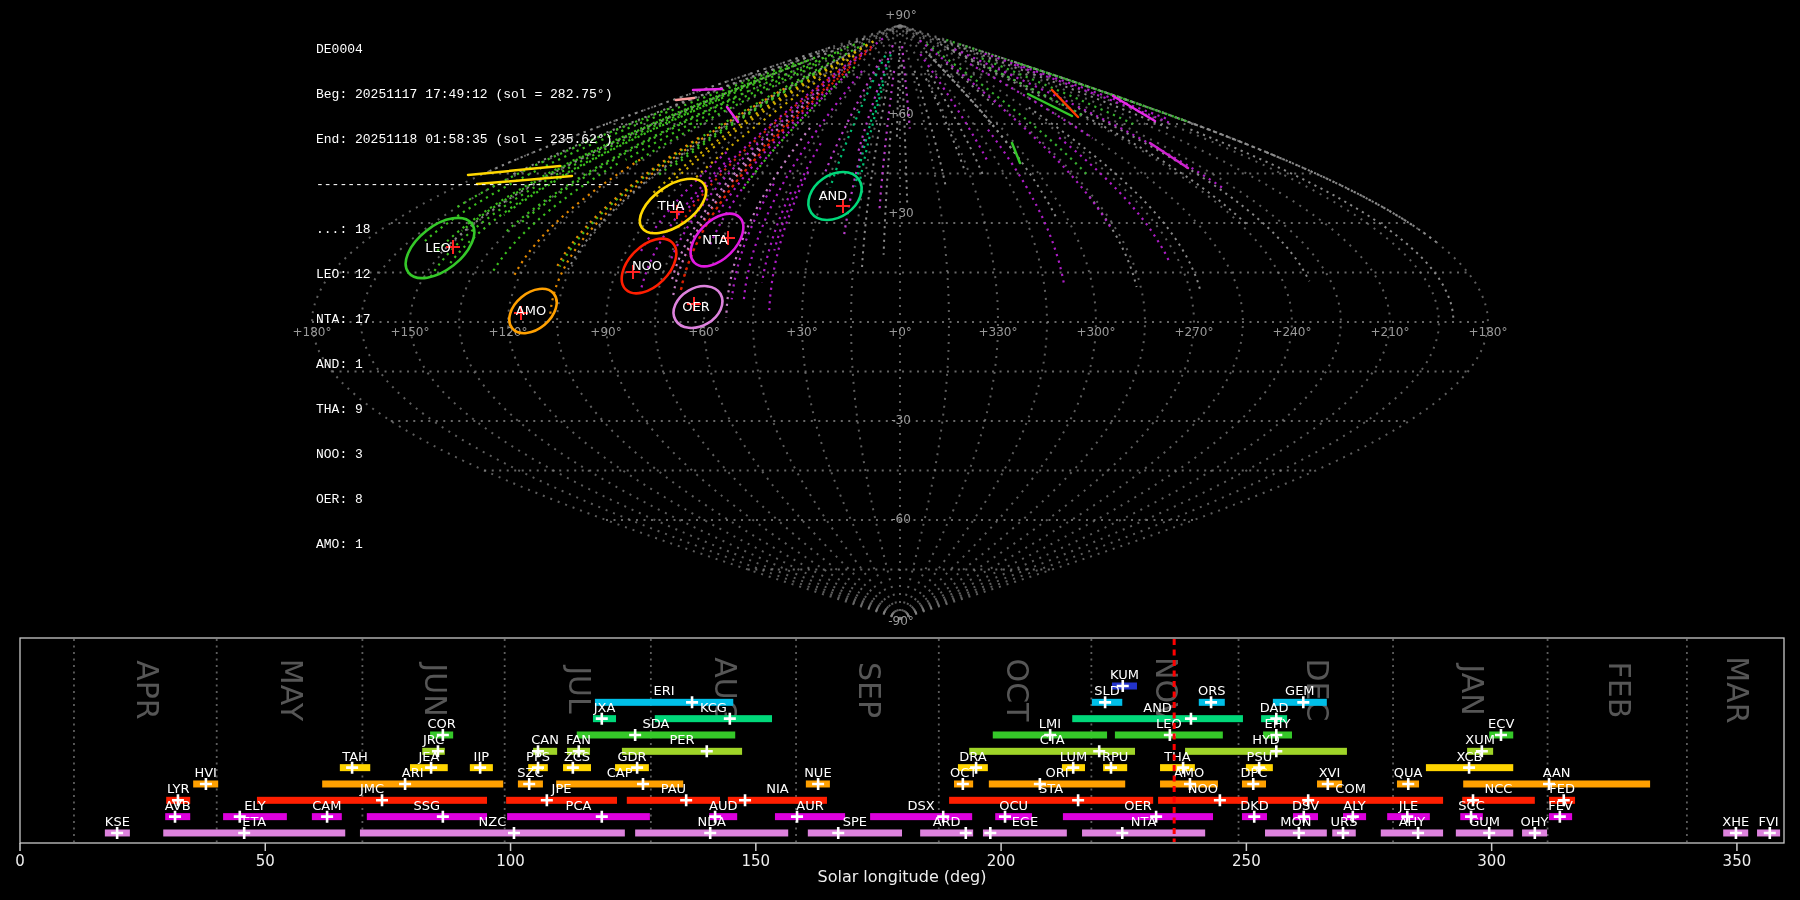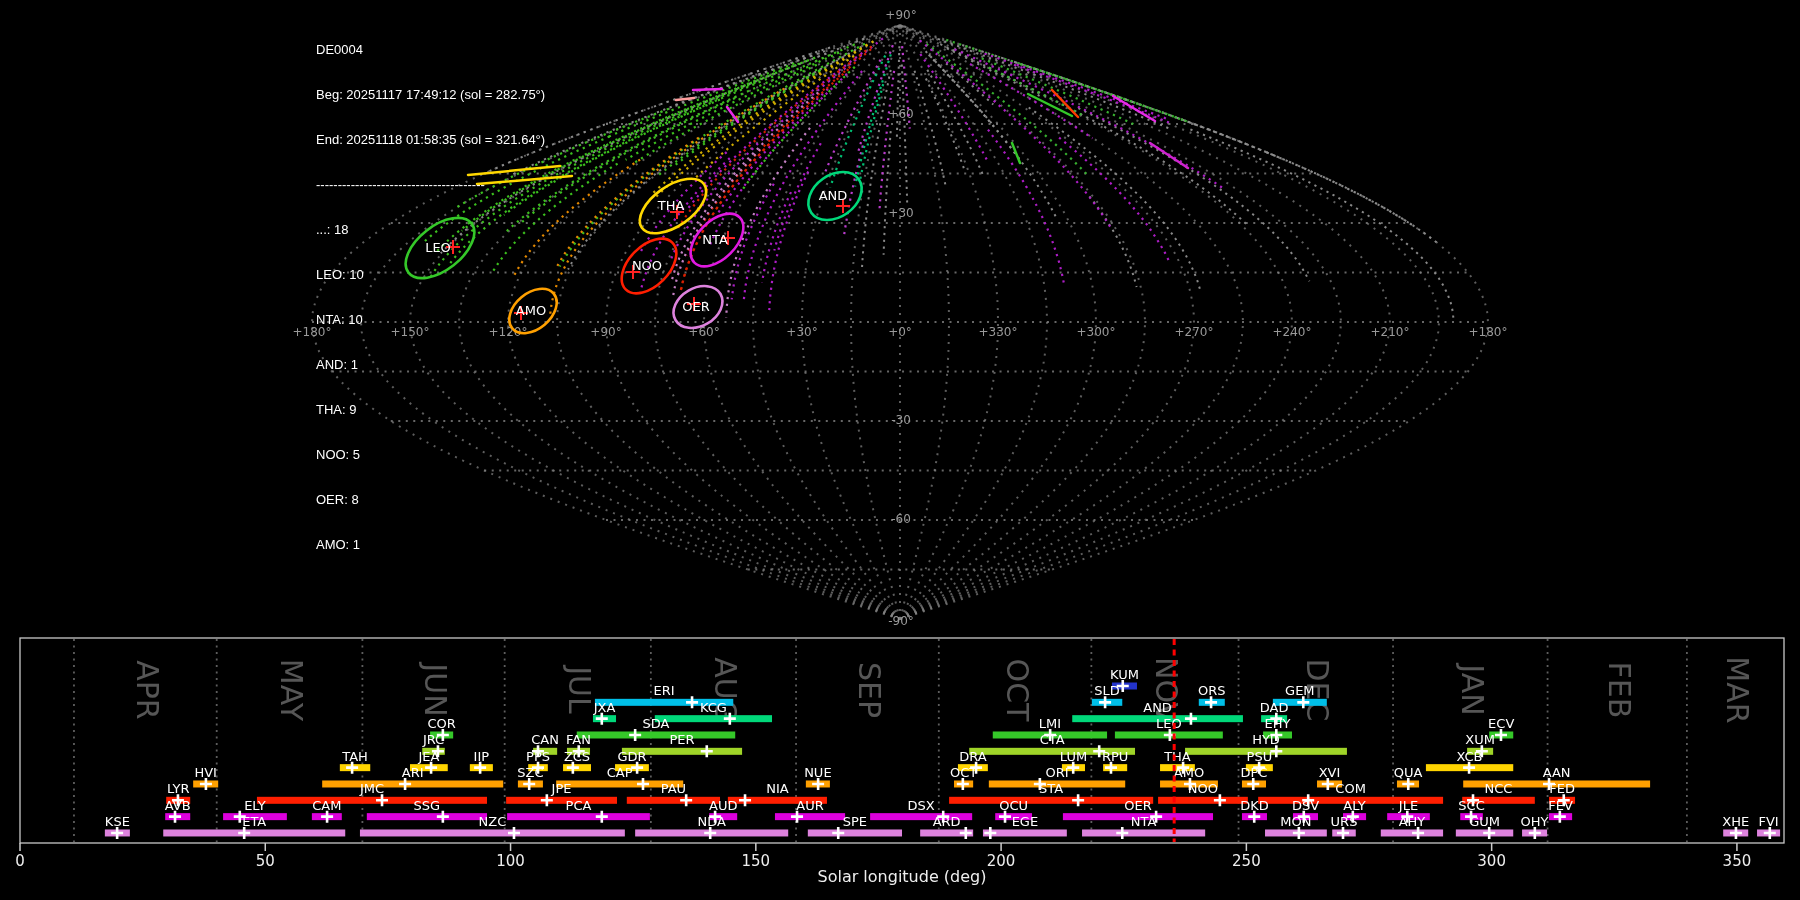--- a/index.html
+++ b/index.html
@@ -1,38 +1,38 @@
 <!DOCTYPE html>
 <html><head>
 <meta charset="utf-8">
 <style>
   html,body{margin:0;padding:0;background:#000;width:1800px;height:900px;overflow:hidden;}
   #stage{position:relative;width:1800px;height:900px;background:#000;
          font-family:"DejaVu Sans", "Liberation Sans", sans-serif;}
   #info{position:absolute;left:316px;top:12px;color:#fff;
-        font-family:Liberation Sans, sans-serif;
+        font-family:Liberation Mono, monospace;
         font-size:13px;line-height:15px;white-space:pre;z-index:5;}
   #plot{position:absolute;left:0;top:0;}
   text{font-family:"DejaVu Sans","Liberation Sans",sans-serif;}
 </style>
 </head>
 <body>
 
 <div id="stage">
   <div id="info">
     <div>DE0004</div>
     <div>Beg: 20251117 17:49:12 (sol = 282.75°)</div>
-    <div>End: 20251118 01:58:35 (sol = 321.64°)</div>
+    <div>End: 20251118 01:58:35 (sol = 235.62°)</div>
     <div>---------------------------------------</div>
     <div>...: 18</div>
-    <div>LEO: 10</div>
-    <div>NTA: 10</div>
+    <div>LEO: 12</div>
+    <div>NTA: 17</div>
     <div>AND: 1</div>
     <div>THA: 9</div>
-    <div>NOO: 5</div>
+    <div>NOO: 3</div>
     <div>OER: 8</div>
     <div>AMO: 1</div>
   </div>
   <svg id="plot" width="1800" height="900" viewBox="0 0 1800 900">
     <g id="skymap">
         <path d="M 747.8144014797178 569.5 L 1052.1855985202822 569.5" stroke="#8a8a8a" stroke-width="2" stroke-dasharray="2 5.5" fill="none" opacity="0.75"></path>
         <path d="M 606 520 L 1194 520" stroke="#8a8a8a" stroke-width="2" stroke-dasharray="2 5.5" fill="none" opacity="0.75"></path>
         <path d="M 484.22121266231005 470.5 L 1315.77878733769 470.5" stroke="#8a8a8a" stroke-width="2" stroke-dasharray="2 5.5" fill="none" opacity="0.75"></path>
         <path d="M 390.77706257475006 421 L 1409.22293742525 421" stroke="#8a8a8a" stroke-width="2" stroke-dasharray="2 5.5" fill="none" opacity="0.75"></path>
         <path d="M 332.03561414202784 371.5 L 1467.964385857972 371.5" stroke="#8a8a8a" stroke-width="2" stroke-dasharray="2 5.5" fill="none" opacity="0.75"></path>

